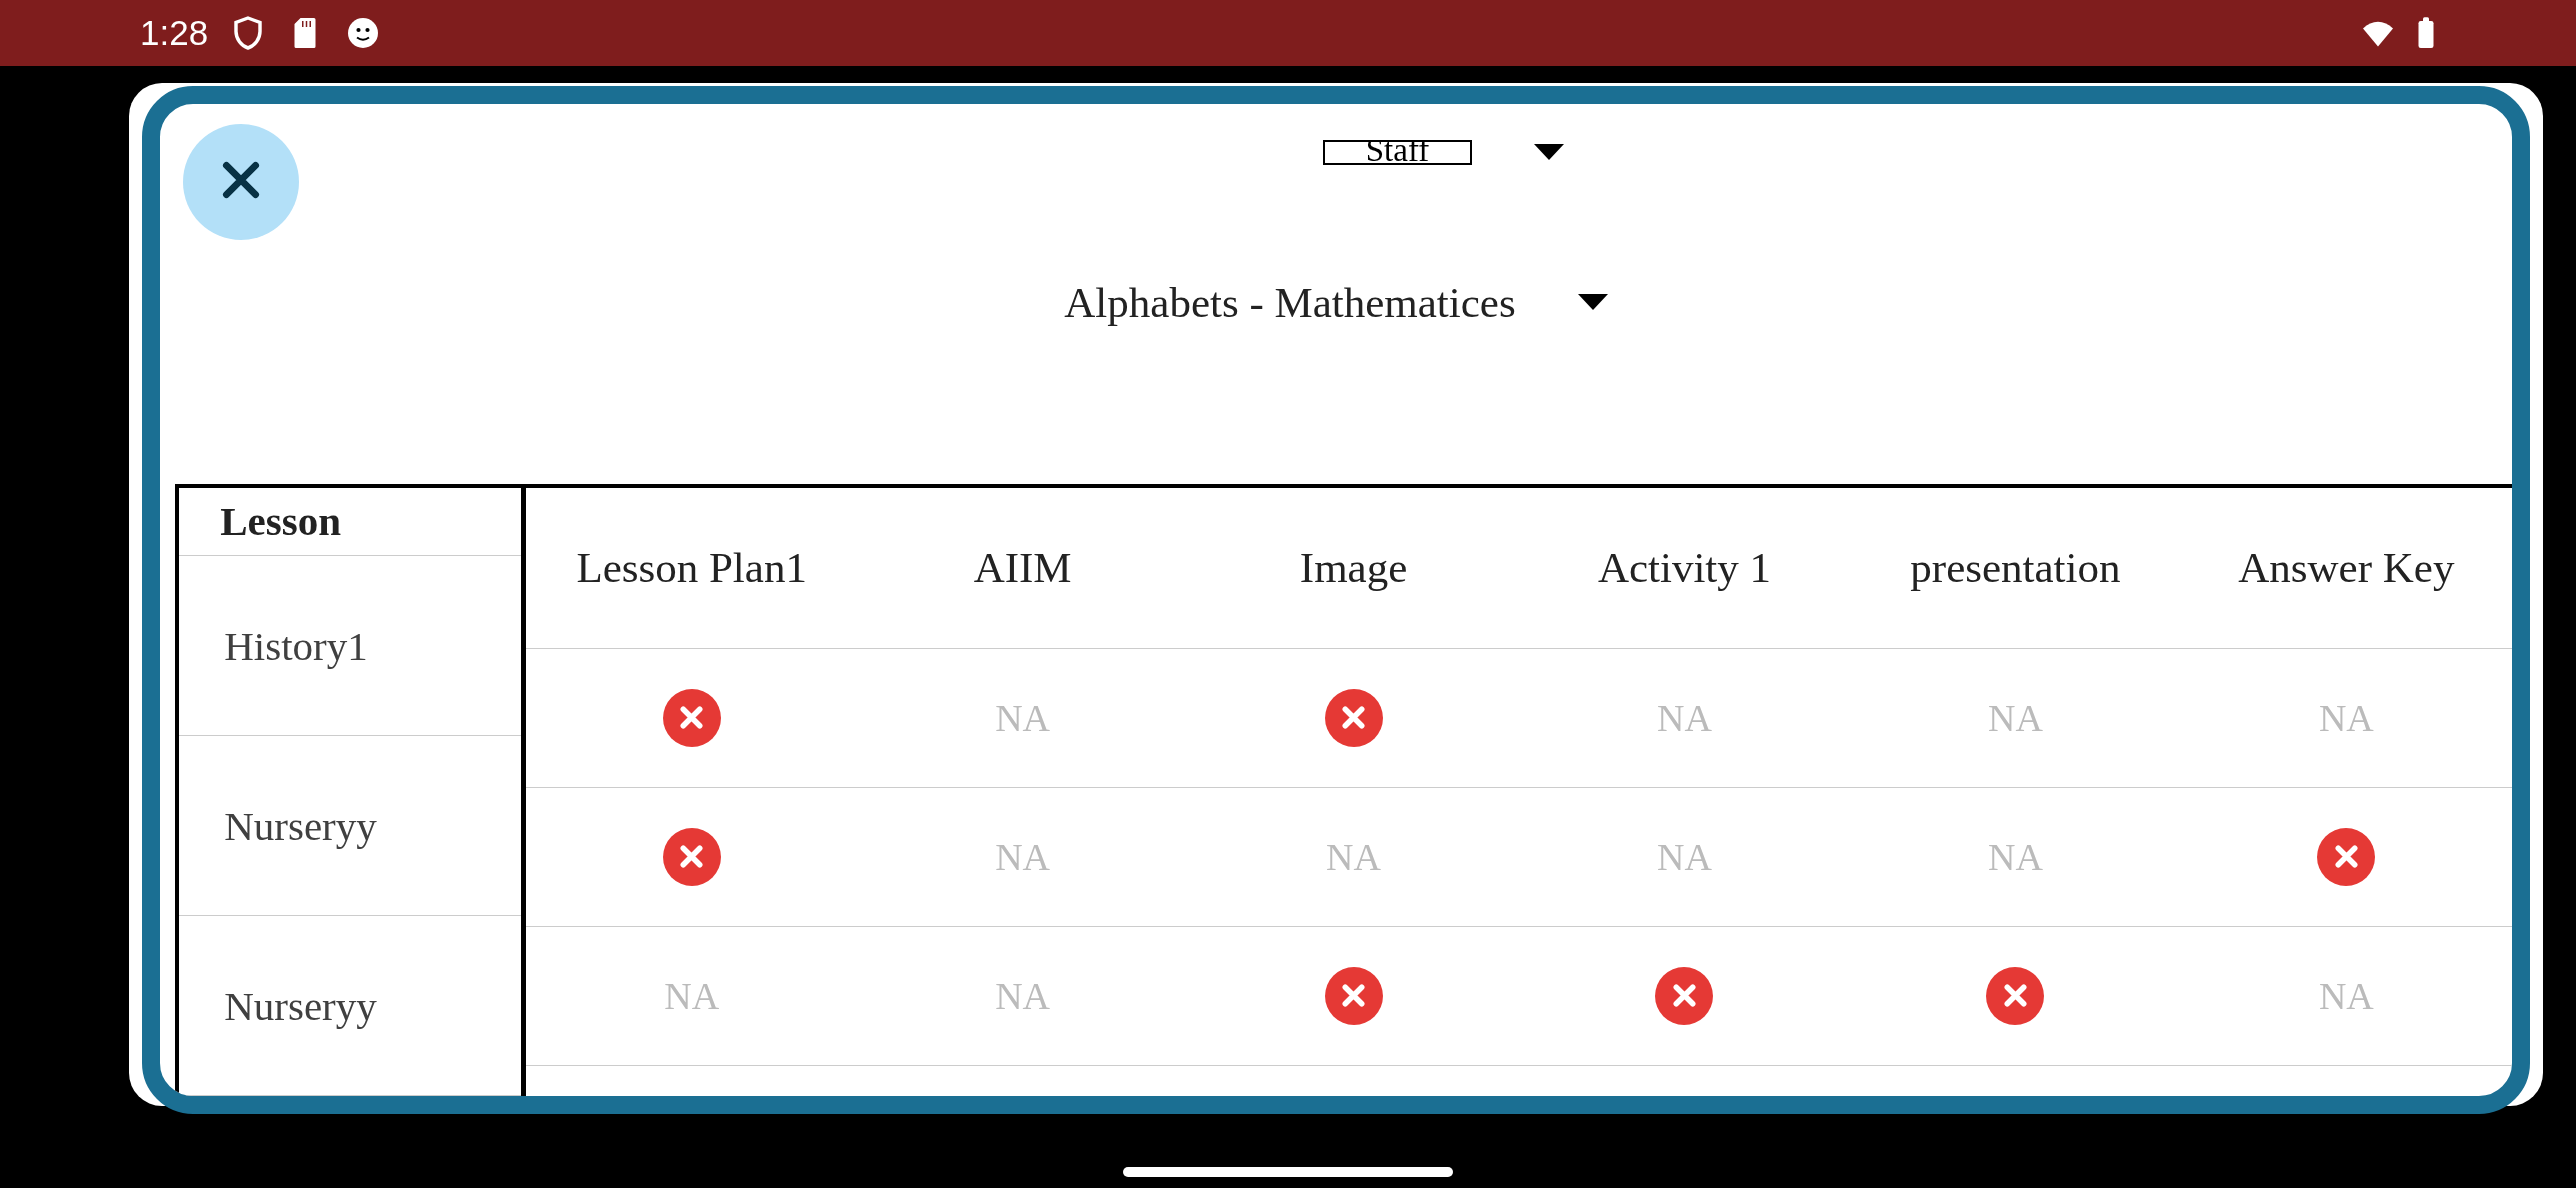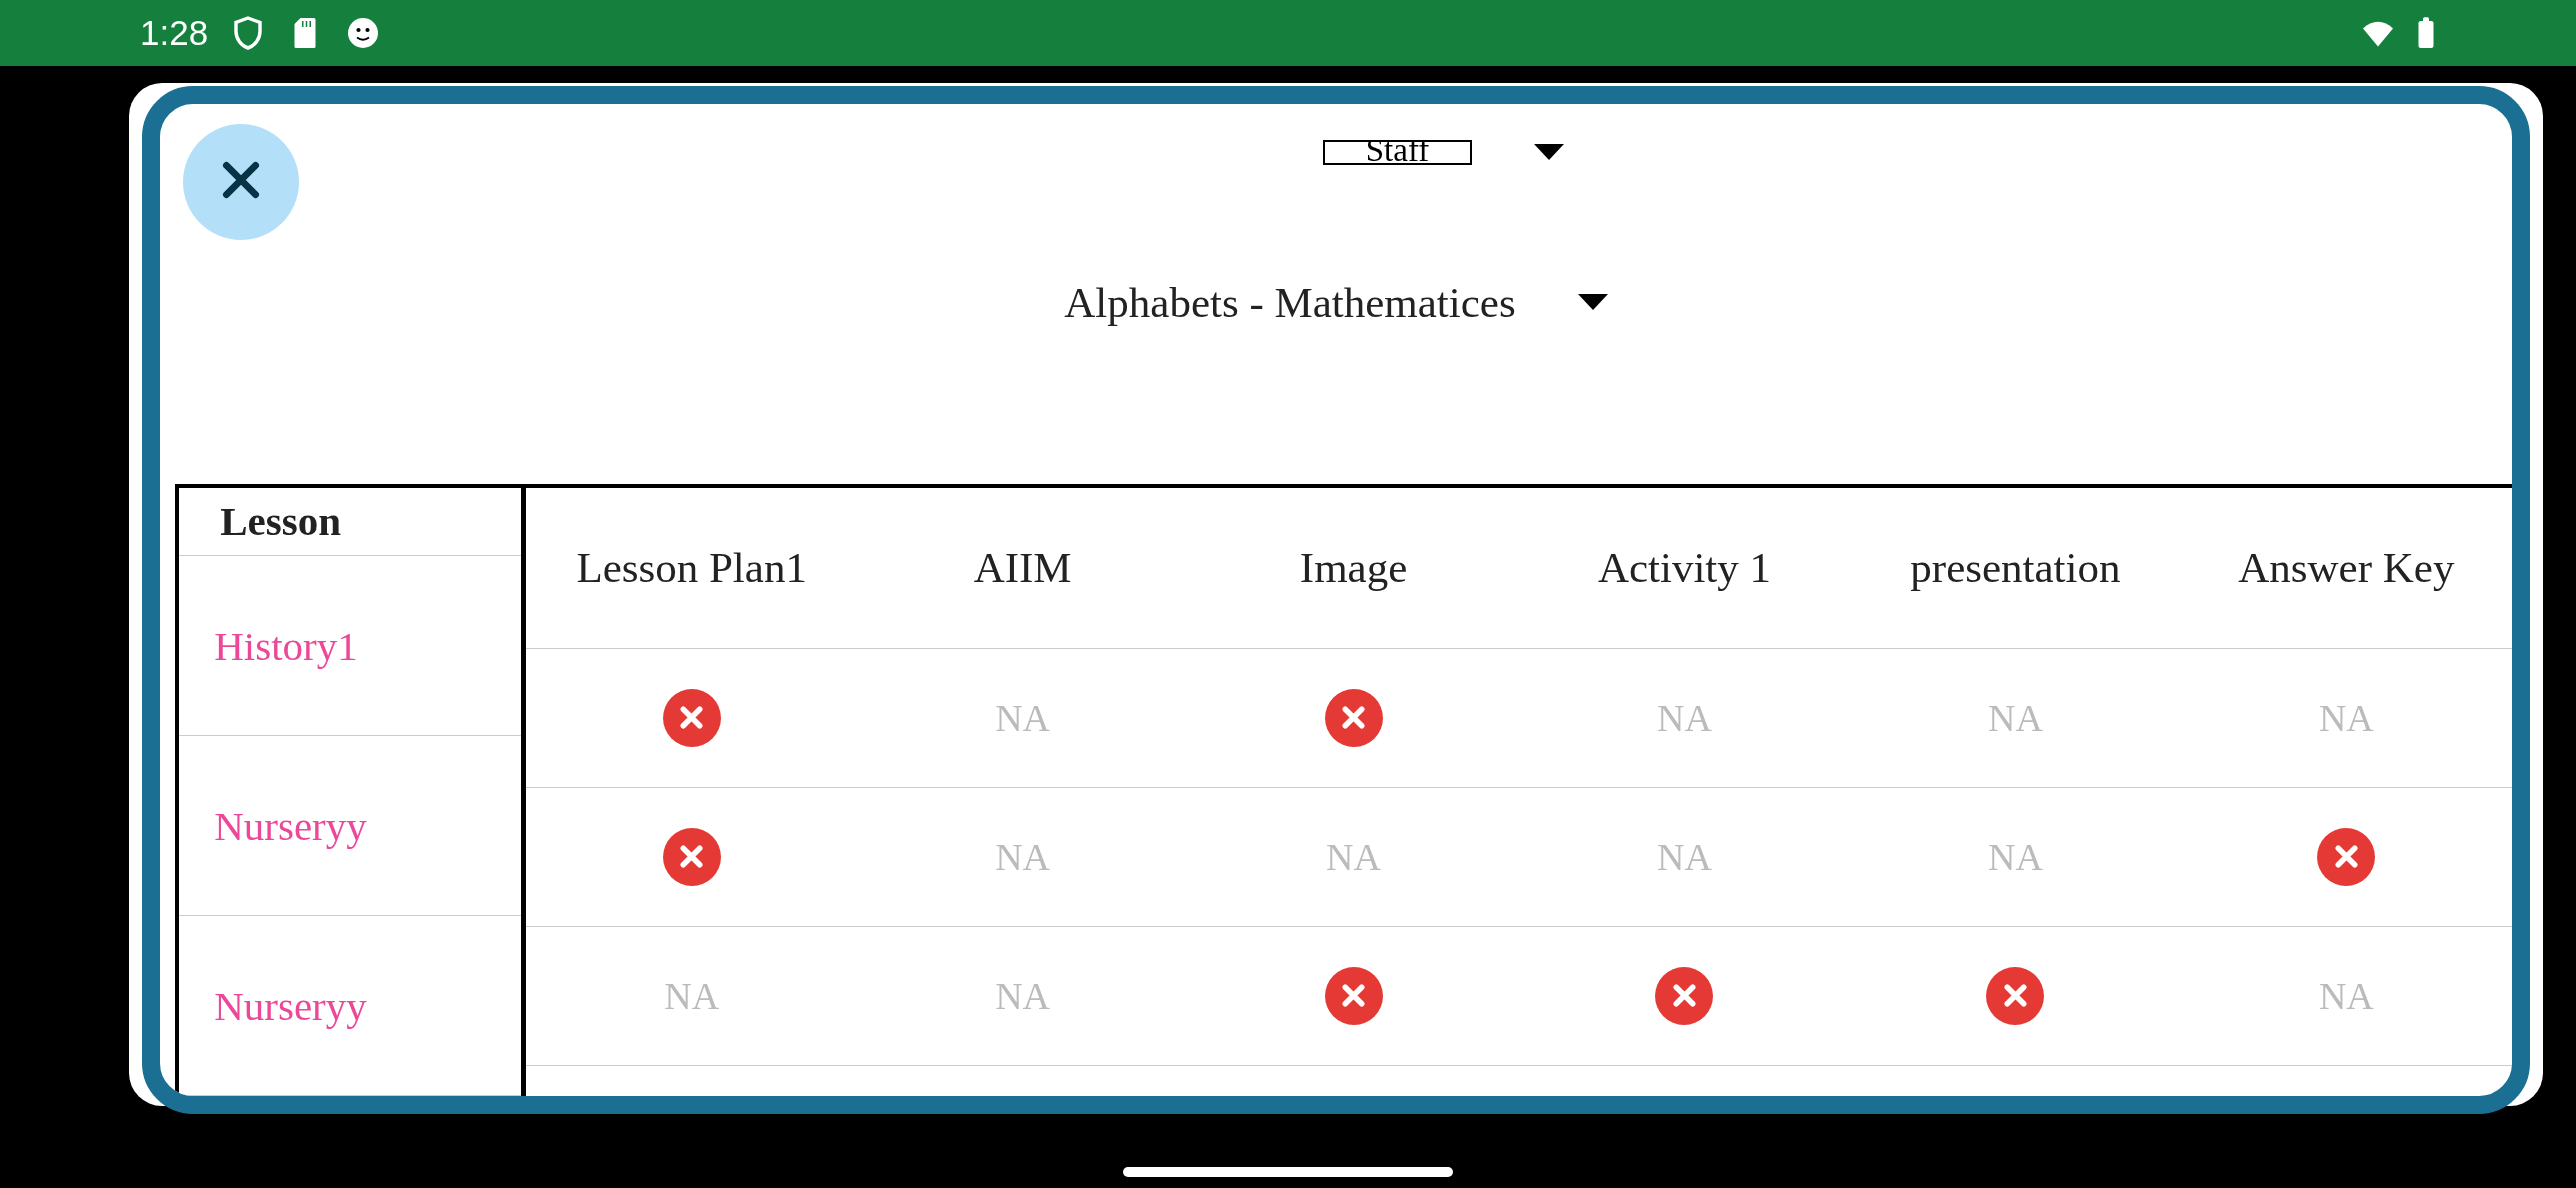--- a/index.html
+++ b/index.html
@@ -8,21 +8,21 @@
       background: #000;
       width: 2576px;
       height: 1189px;
       overflow: hidden;
       position: relative;
     }
     .status-bar {
       position: absolute;
       top: 0; left: 0; right: 0;
       height: 66px;
-      background: #15803d;
+      background: #7f1d1d;
       color: #fff;
       display: flex;
       align-items: center;
       padding: 0 132px 0 140px;
       font-family: sans-serif;
       text-align: center;
     }
     .status-left {
       display: flex;
       align-items: center;
@@ -134,23 +134,23 @@
       padding-left: 41px;
       font-size: 41px;
       color: #222;
     }
     .lesson-col .header-cell { font-weight: 700; }
     .data-cell-lesson {
       height: 180px;
       border-bottom: 1.7px solid #ccc;
       display: flex;
       align-items: center;
-      padding-left: 35px;
+      padding-left: 45px;
       font-size: 41px;
-      color: #ec4899;
+      color: #404040;
     }
     .data-cols {
       flex: 1;
       display: flex;
     }
     .data-col {
       flex: 1;
       display: flex;
       flex-direction: column;
       min-width: 0;

